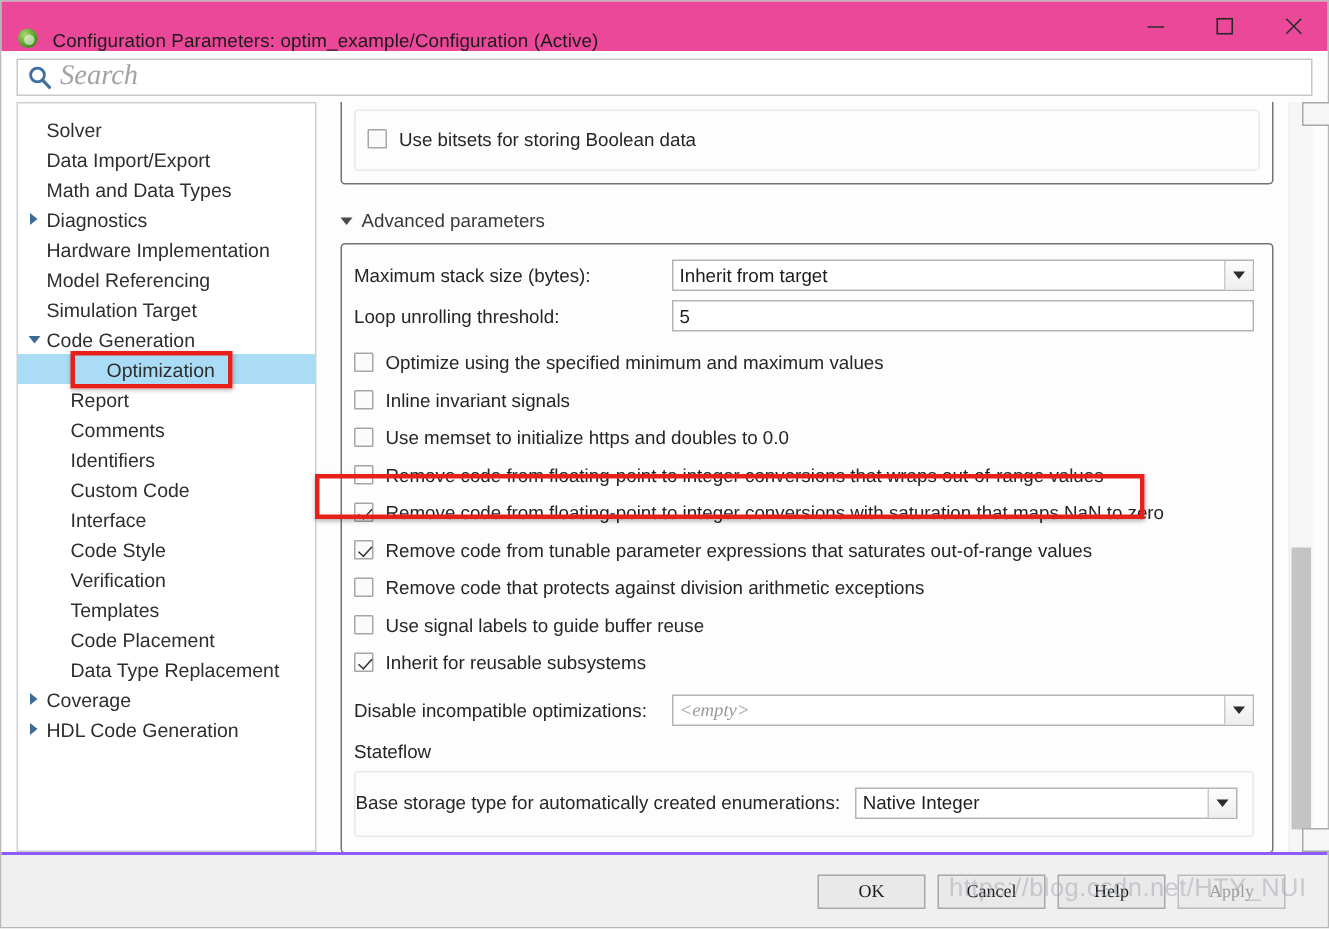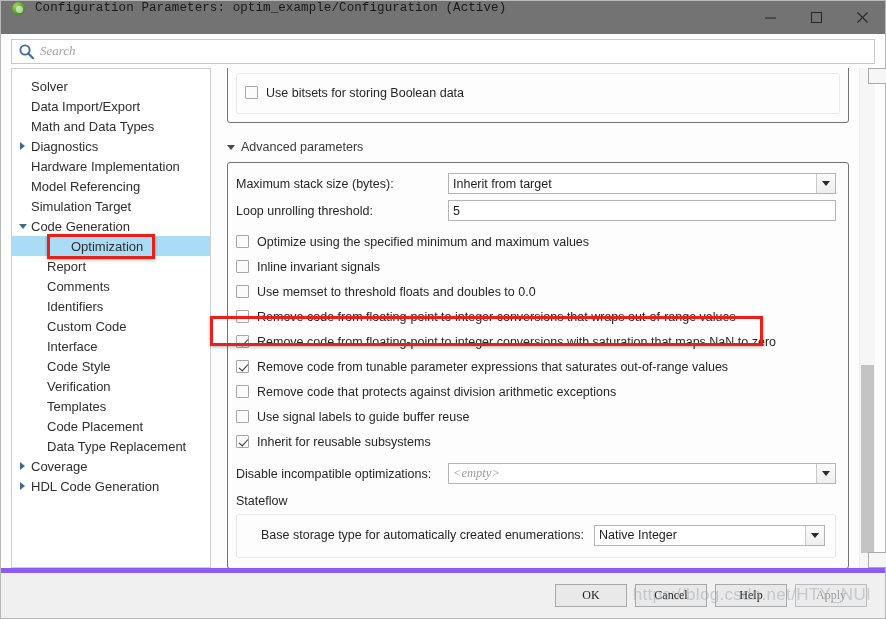--- a/index.html
+++ b/index.html
@@ -14,24 +14,23 @@
     position: relative;
     width: 886px; height: 619px;
     background: #ffffff;
     border: 1px solid #b8b8b8;
     display: flex; flex-direction: column;
   }
 
   
   .titlebar {
     height: 33px; min-height: 33px;
-    background: #737373;
-    display: flex; align-items: flex-start;
-    position: relative;
-    font-family: Liberation Mono, monospace;
+    background: #ec4899;
+    display: flex; align-items: flex-end;
+    position: relative;
   }
   .app-icon {
     width: 16px; height: 16px;
     margin-left: 10px; margin-right: 8px;
     position: relative;
     flex: 0 0 auto;
   }
   .app-icon .g1 {
     position: absolute; left: 1px; top: 1px;
     width: 13px; height: 13px; border-radius: 50%;
@@ -62,21 +61,21 @@
     display: flex; align-items: center;
   }
   .searchbox {
     flex: 1 1 auto; height: 25px;
     border: 1px solid #c8c8c8; background: #ffffff;
     display: flex; align-items: center;
     padding-left: 6px;
   }
   .search-icon { width: 17px; height: 17px; margin-right: 5px; flex: 0 0 auto; }
   .search-ph {
-    font-size: 13px; color: #a3a3a3; font-style: italic;
+    font-size: 19px; color: #a3a3a3; font-style: italic;
     font-family: "Liberation Serif", serif;
   }
 
   
   .body {
     flex: 1 1 auto;
     display: flex;
     background: #fdfdfd;
     padding: 0 10px 0 10px;
     min-height: 0;
@@ -221,23 +220,23 @@
   .vsb .btn.bot { position: absolute; bottom: 0; left: 0; right: 0; }
   .vsb .thumb {
     position: absolute; left: 1px; right: 1px;
     background: #c4c4c4;
   }
 
   
   .footer {
     height: 50px; min-height: 50px;
     background: #f0f0f0;
-    border-top: 5px solid #8b5cf6;
+    border-top: 2px solid #8b5cf6;
     display: flex; align-items: center; justify-content: flex-end;
-    padding-right: 18px;
+    padding-right: 28px;
     position: relative;
   }
   .btn {
     width: 72px; height: 23px;
     border: 1px solid #a9a9a9;
     background: #e9e9e9;
     display: flex; align-items: center; justify-content: center;
     font-size: 12px; color: #1b1b1b;
     margin-left: 8px;
     font-family: "Liberation Serif", serif;
@@ -461,21 +460,21 @@
                 <div class="chkrow">
                   <span class="chk"></span>
                   <span>Optimize using the specified minimum and maximum values</span>
                 </div>
                 <div class="chkrow">
                   <span class="chk"></span>
                   <span>Inline invariant signals</span>
                 </div>
                 <div class="chkrow">
                   <span class="chk"></span>
-                  <span>Use memset to threshold floats and doubles to 0.0</span>
+                  <span>Use memset to initialize https and doubles to 0.0</span>
                 </div>
                 <div class="chkrow">
                   <span class="chk"></span>
                   <span>Remove code from floating-point to integer conversions that wraps out-of-range values</span>
                 </div>
                 <div class="chkrow">
                   <span class="chk on"></span>
                   <span>Remove code from floating-point to integer conversions with saturation that maps NaN to zero</span>
                 </div>
                 <div class="chkrow">
@@ -503,21 +502,21 @@
                   <span class="val empty">&lt;empty&gt;</span>
                   <span class="arrow">
                       <span class="tri"></span>
                     </span>
                 </span>
               </span>
             </div>
 
             <div class="grouplabel" style="margin-top:3px;">Stateflow</div>
 
-            <div class="panel-inner" style="padding:9px 10px 11px 24px; margin-top:2px;">
+            <div class="panel-inner" style="padding:9px 10px 11px 0; margin-top:2px;">
               <div class="frow" style="height:22px;">
                 <span class="flabel" style="margin-right:10px;">Base storage type for automatically created enumerations:</span>
                 <span class="fctl">
                   <span class="combo">
                     <span class="val">Native Integer</span>
                     <span class="arrow">
                         <span class="tri"></span>
                       </span>
                   </span>
                 </span>

